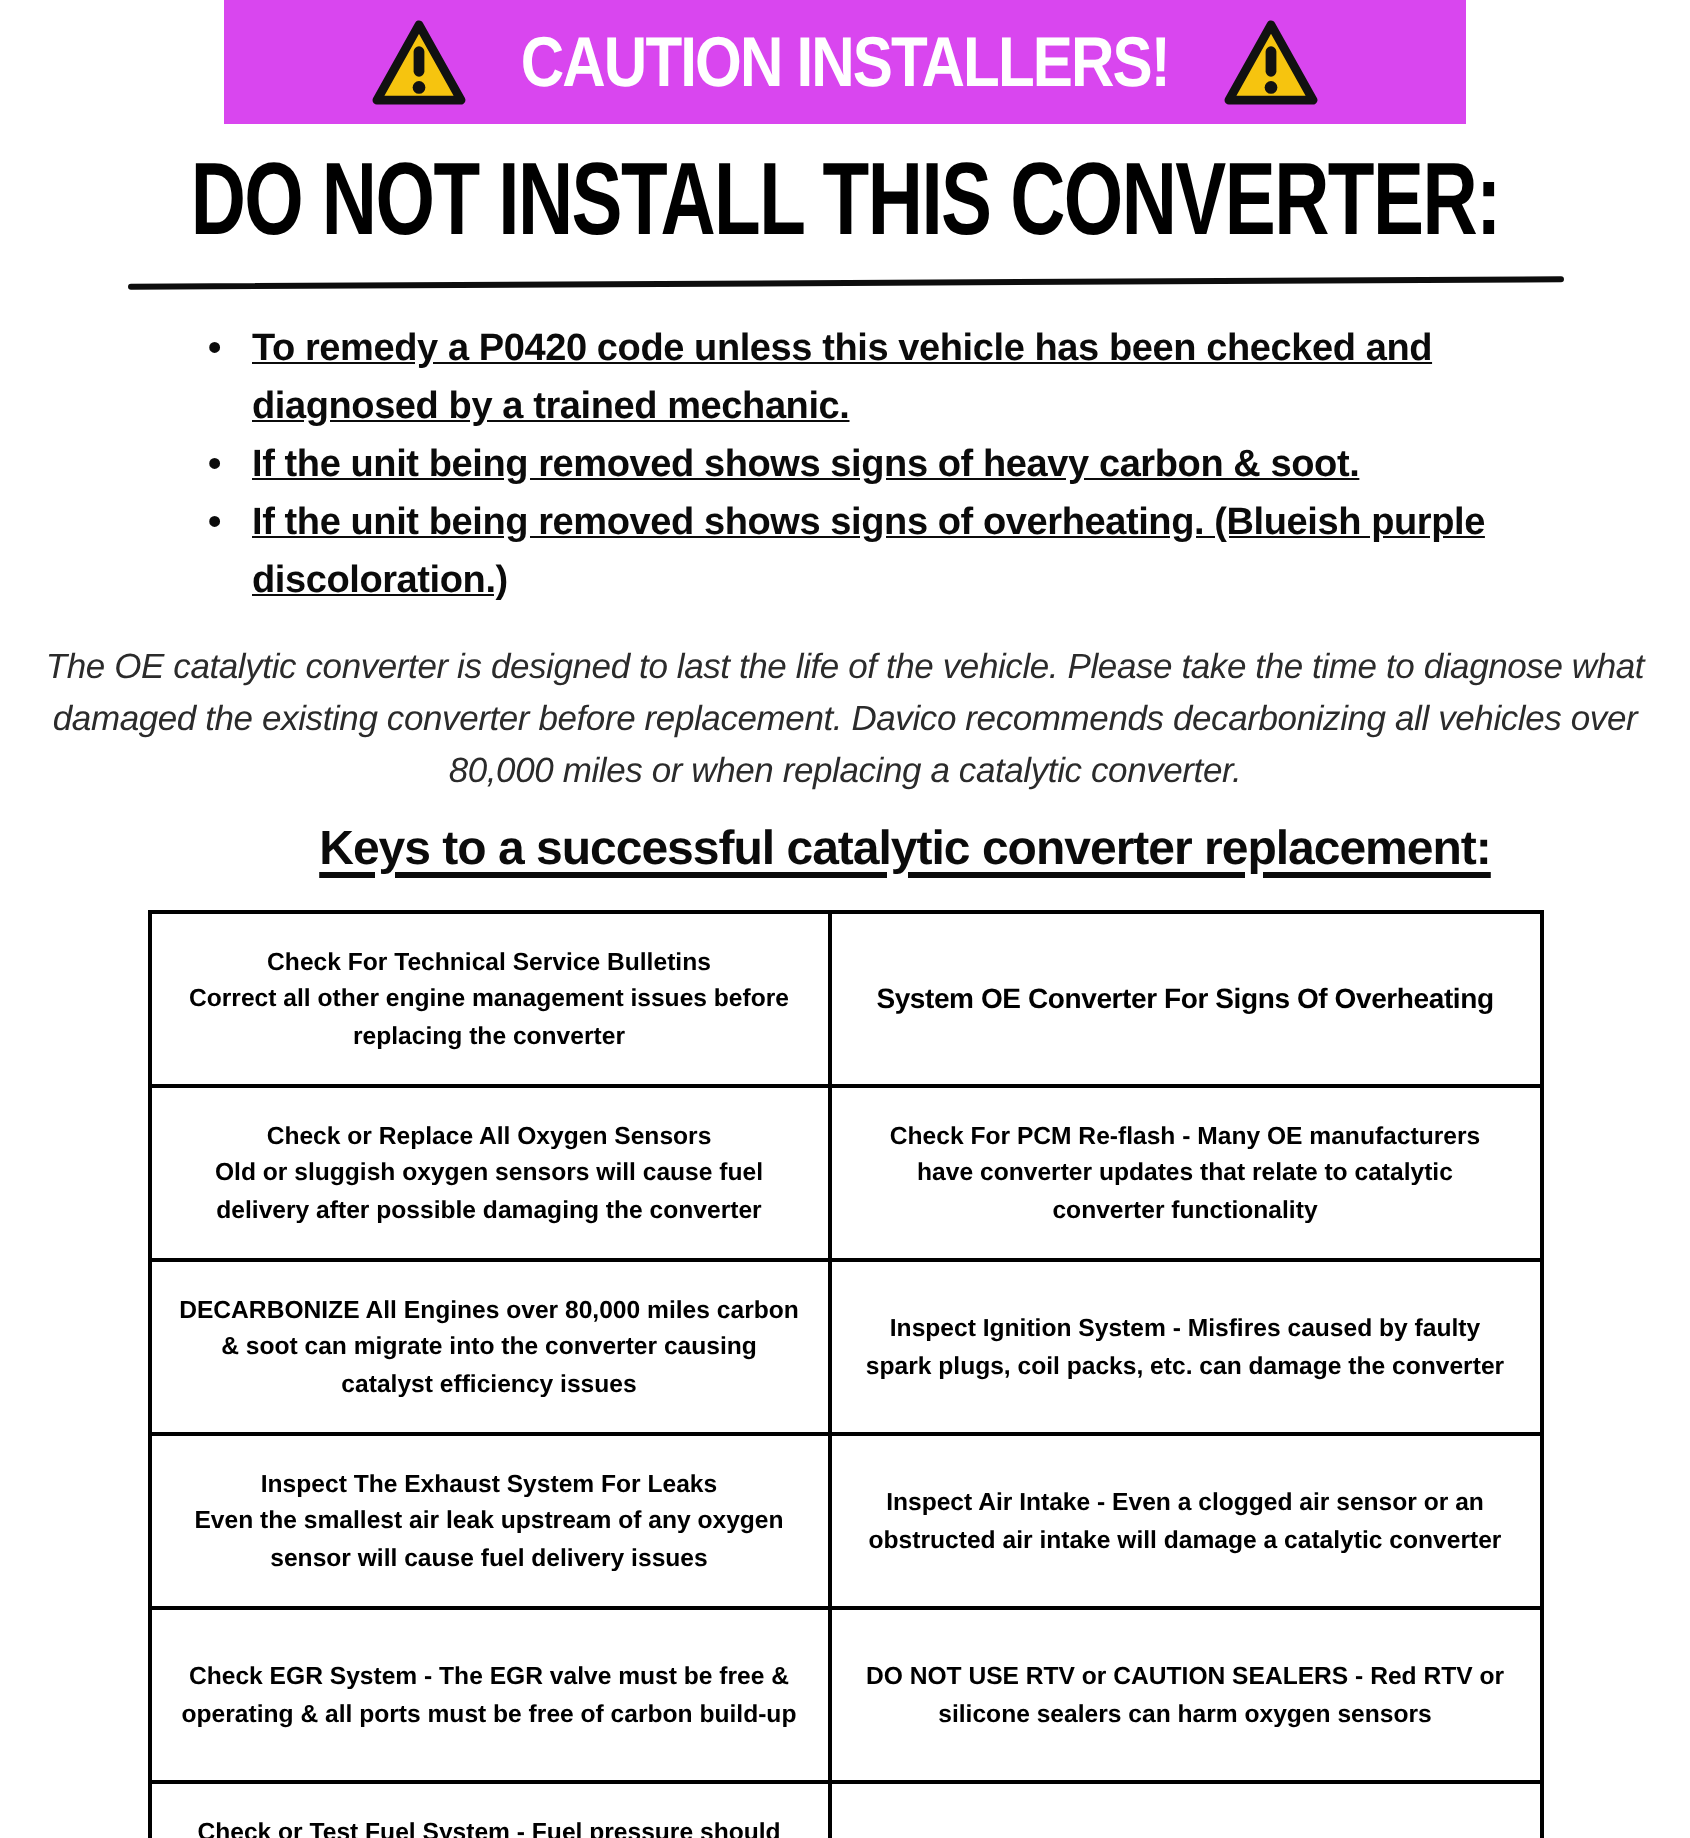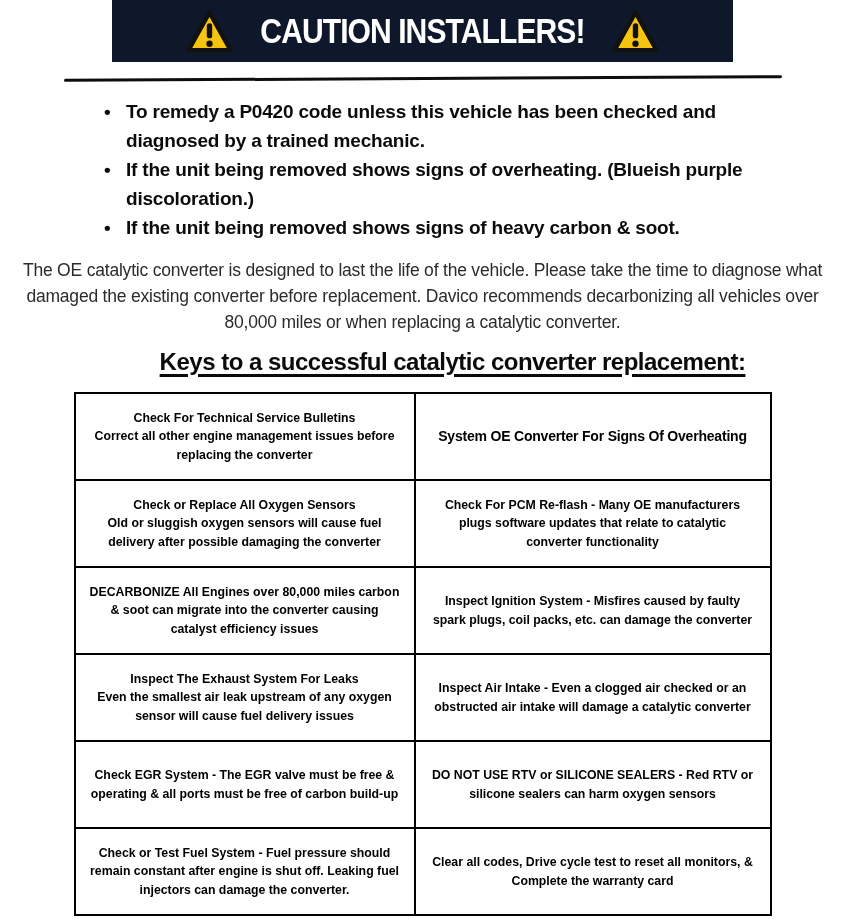--- a/index.html
+++ b/index.html
@@ -19,21 +19,21 @@
     width: 845px;
     height: 919px;
     background: #ffffff;
   }
 
   
   .banner {
     width: 621px;
     height: 62px;
     margin: 0 auto;
-    background: #0f172a;
+    background: #d946ef;
     display: flex;
     align-items: center;
     justify-content: center;
     gap: 16px;
   }
   .banner .caution-label {
     color: #ffffff;
     font-weight: 700;
     font-size: 32px;
     letter-spacing: -1px;
@@ -81,39 +81,41 @@
     list-style: none;
   }
   .bullet-list li {
     position: relative;
     padding-left: 22px;
     font-size: 19px;
     font-weight: 700;
     line-height: 29px;
     letter-spacing: -0.2px;
     color: #0b0b0b;
+    text-decoration: underline;
   }
   .bullet-list li::before {
     content: "•";
     position: absolute;
     left: 0;
     top: 0;
     font-size: 19px;
   }
 
   
   .intro-paragraph {
     width: 828px;
     margin: 15px auto 0 auto;
     text-align: center;
     font-size: 17.5px;
     font-weight: 400;
     letter-spacing: -0.2px;
     line-height: 26px;
     color: #2b2b2b;
+    font-style: italic;
   }
 
   
   .keys-heading {
     margin: 13px 0 0 16px;
     text-align: center;
     font-size: 24px;
     font-weight: 700;
     letter-spacing: -0.5px;
     text-decoration: underline;
@@ -161,61 +163,62 @@
       <circle cx="50" cy="71" r="6.5" fill="#111111"></circle>
     </svg>
     <span class="caution-label">CAUTION INSTALLERS!</span>
     <svg class="tri-icon" viewBox="0 0 100 92" aria-hidden="true">
       <path d="M50 7 L93 84 L7 84 Z" fill="#F6C40F" stroke="#111111" stroke-width="9" stroke-linejoin="round"></path>
       <rect x="44.5" y="29" width="11" height="31" rx="5.5" fill="#111111"></rect>
       <circle cx="50" cy="71" r="6.5" fill="#111111"></circle>
     </svg>
   </div>
 
+  <h1 class="main-heading"><span>DO NOT INSTALL THIS CONVERTER:</span></h1>
 
   <div class="divider"></div>
 
   <ul class="bullet-list">
     <li>To remedy a P0420 code unless this vehicle has been checked and diagnosed by a trained mechanic.</li>
+    <li>If the unit being removed shows signs of heavy carbon &amp; soot.</li>
     <li>If the unit being removed shows signs of overheating. (Blueish purple discoloration.)</li>
-    <li>If the unit being removed shows signs of heavy carbon &amp; soot.</li>
   </ul>
 
   <p class="intro-paragraph">The OE catalytic converter is designed to last the life of the vehicle. Please take the time to diagnose what damaged the existing converter before replacement. Davico recommends decarbonizing all vehicles over 80,000 miles or when replacing a catalytic converter.</p>
 
   <h2 class="keys-heading">Keys to a successful catalytic converter replacement:</h2>
 
   <table class="keys-table">
     <colgroup>
         <col class="left-col">
         <col class="right-col">
       </colgroup>
     <tbody>
       <tr>
         <td>Check For Technical Service Bulletins
 Correct all other engine management issues before replacing the converter</td>
         <td class="big-text">System OE Converter For Signs Of Overheating</td>
       </tr>
       <tr>
         <td>Check or Replace All Oxygen Sensors
 Old or sluggish oxygen sensors will cause fuel delivery after possible damaging the converter</td>
-        <td>Check For PCM Re-flash - Many OE manufacturers plugs software updates that relate to catalytic converter functionality</td>
+        <td>Check For PCM Re-flash - Many OE manufacturers have converter updates that relate to catalytic converter functionality</td>
       </tr>
       <tr>
         <td>DECARBONIZE All Engines over 80,000 miles carbon &amp; soot can migrate into the converter causing catalyst efficiency issues</td>
         <td>Inspect Ignition System - Misfires caused by faulty spark plugs, coil packs, etc. can damage the converter</td>
       </tr>
       <tr>
         <td>Inspect The Exhaust System For Leaks
 Even the smallest air leak upstream of any oxygen sensor will cause fuel delivery issues</td>
-        <td>Inspect Air Intake - Even a clogged air checked or an obstructed air intake will damage a catalytic converter</td>
+        <td>Inspect Air Intake - Even a clogged air sensor or an obstructed air intake will damage a catalytic converter</td>
       </tr>
       <tr>
         <td>Check EGR System - The EGR valve must be free &amp; operating &amp; all ports must be free of carbon build-up</td>
-        <td>DO NOT USE RTV or SILICONE SEALERS - Red RTV or silicone sealers can harm oxygen sensors</td>
+        <td>DO NOT USE RTV or CAUTION SEALERS - Red RTV or silicone sealers can harm oxygen sensors</td>
       </tr>
       <tr>
         <td>Check or Test Fuel System - Fuel pressure should remain constant after engine is shut off.  Leaking fuel injectors can damage the converter.</td>
         <td>Clear all codes,  Drive cycle test to reset all monitors, &amp; Complete the warranty card</td>
       </tr>
     </tbody>
   </table>
 
 </div>
 

